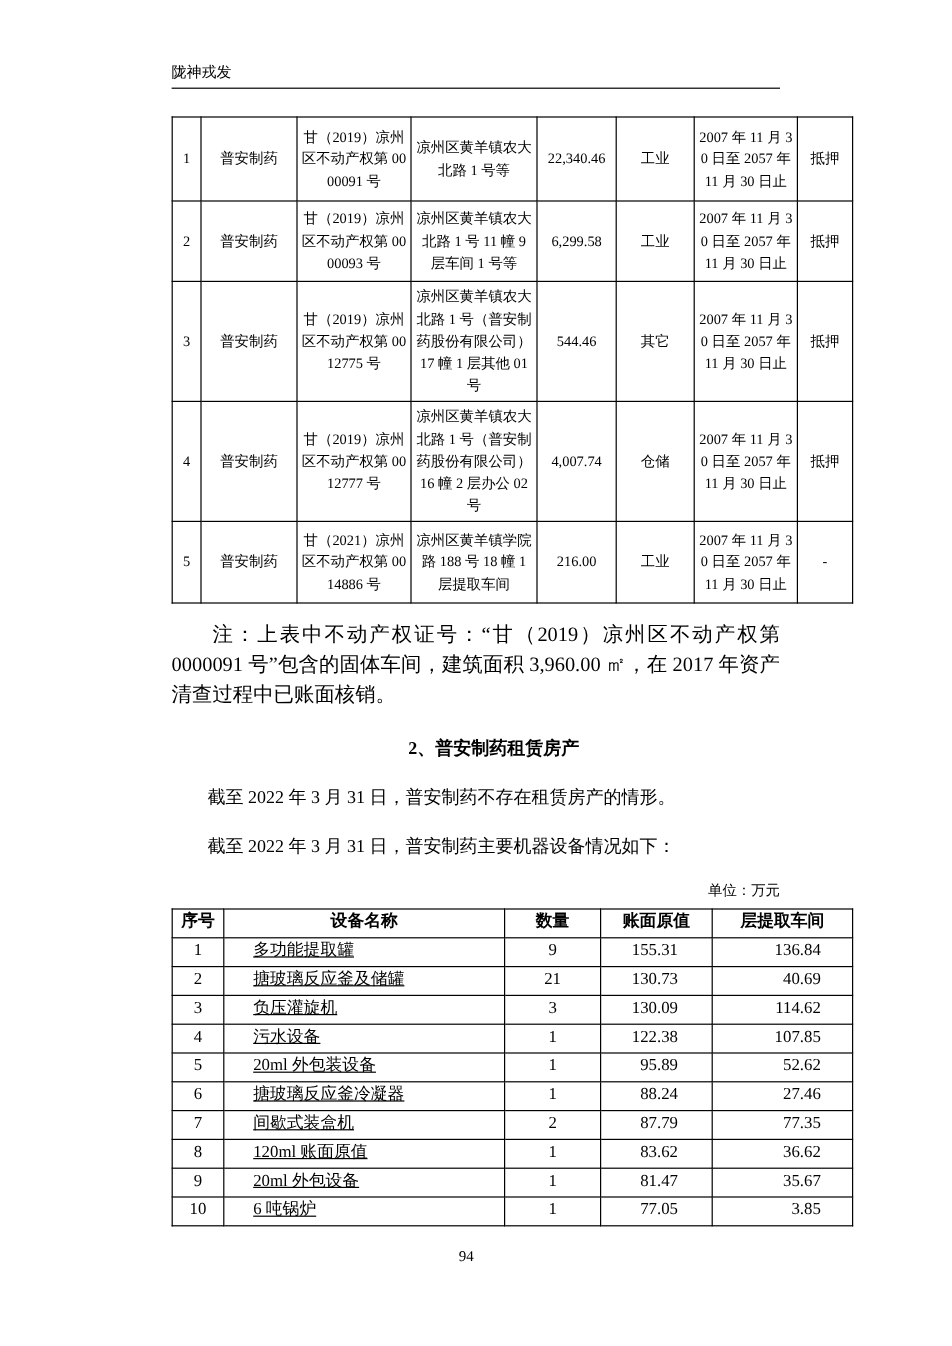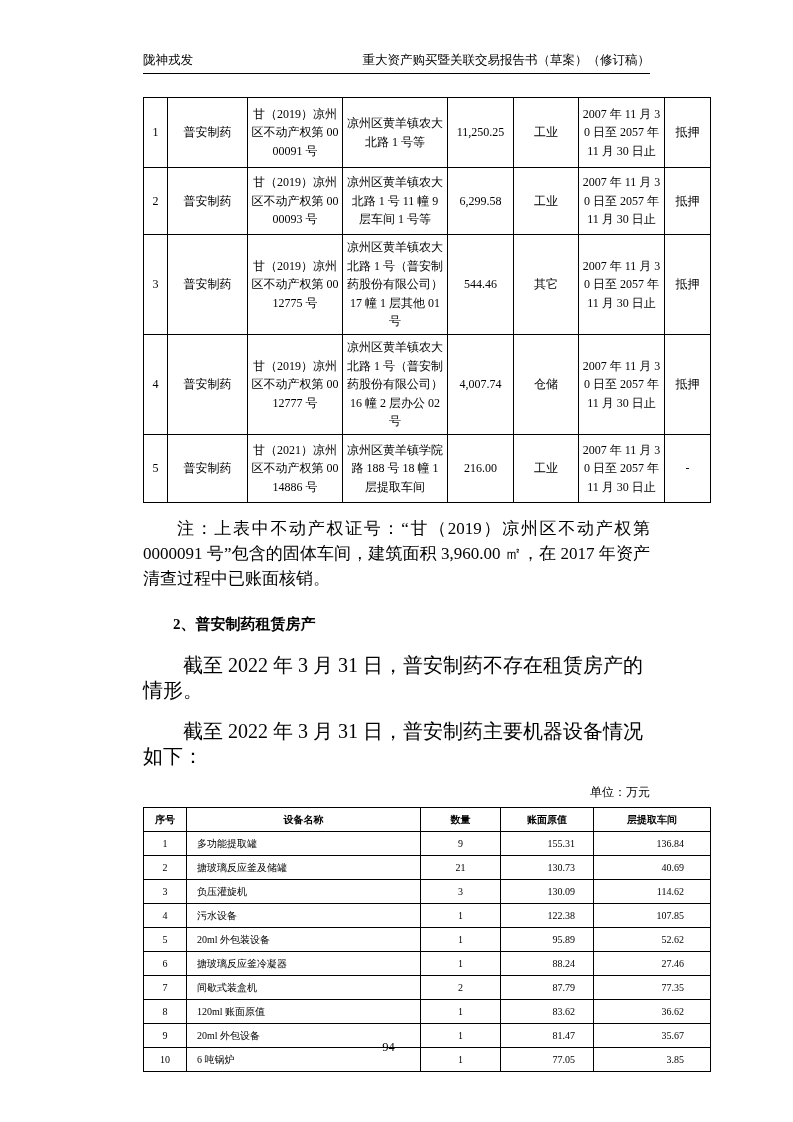--- a/index.html
+++ b/index.html
@@ -54,92 +54,92 @@
     line-height: 25px;
     text-indent: 2em;
     text-align: justify;
   }
   .sec-heading {
     margin-top: 21px;
     font-size: 15px;
     font-weight: bold;
     text-indent: 2em;
     line-height: 25px;
+    text-align: center;
   }
   .body-para {
     margin-top: 16px;
-    font-size: 20px;
+    font-size: 15px;
     text-indent: 2em;
     line-height: 25px;
   }
   .unit-line {
     margin-top: 14px;
     font-size: 12px;
     text-align: right;
     line-height: 18px;
   }
   
   table.equip-table {
     width: 100%;
     border-collapse: collapse;
     margin-top: 6px;
-    font-size: 10px;
+    font-size: 14px;
     table-layout: fixed;
   }
   .equip-table th, .equip-table td {
     border: 1px solid #000;
     height: 24px;
     line-height: 1.3;
     padding: 2px 4px;
     vertical-align: middle;
   }
   .equip-table th { font-weight: bold; text-align: center; }
   .equip-table td.c-no   { text-align: center; }
-  .equip-table td.c-name { text-align: left; padding-left: 10px; }
+  .equip-table td.c-name { text-align: left; padding-left: 24px; text-decoration: underline; }
   .equip-table td.c-qty  { text-align: center; }
-  .equip-table td.c-orig { text-align: right; padding-right: 18px; }
+  .equip-table td.c-orig { text-align: right; padding-right: 28px; }
   .equip-table td.c-net  { text-align: right; padding-right: 26px; }
   
   .page-footer {
     position: absolute;
     left: 0;
     right: 16px;
     top: 1040px;
     text-align: center;
     font-size: 12.5px;
   }
 </style>
 </head>
 <body>
 
 <div class="page">
 
   <div class="doc-header">
     <span>陇神戎发</span>
-    <span>重大资产购买暨关联交易报告书（草案）（修订稿）</span>
   </div>
 
   <table class="prop-table">
     <colgroup>
       <col style="width:24px">
         <col style="width:80px">
         <col style="width:95px">
         <col style="width:105px">
       <col style="width:66px">
         <col style="width:65px">
         <col style="width:86px">
         <col style="width:46px">
     </colgroup>
     <tbody>
       <tr class="r1">
         <td>1</td>
         <td>普安制药</td>
         <td>甘（2019）凉州区不动产权第 0000091 号</td>
         <td>凉州区黄羊镇农大北路 1 号等</td>
-        <td>11,250.25</td>
+        <td>22,340.46</td>
         <td>工业</td>
         <td>2007 年 11 月 30 日至 2057 年 11 月 30 日止</td>
         <td>抵押</td>
       </tr>
       <tr class="r2">
         <td>2</td>
         <td>普安制药</td>
         <td>甘（2019）凉州区不动产权第 0000093 号</td>
         <td>凉州区黄羊镇农大北路 1 号 11 幢 9 层车间 1 号等</td>
         <td>6,299.58</td>

